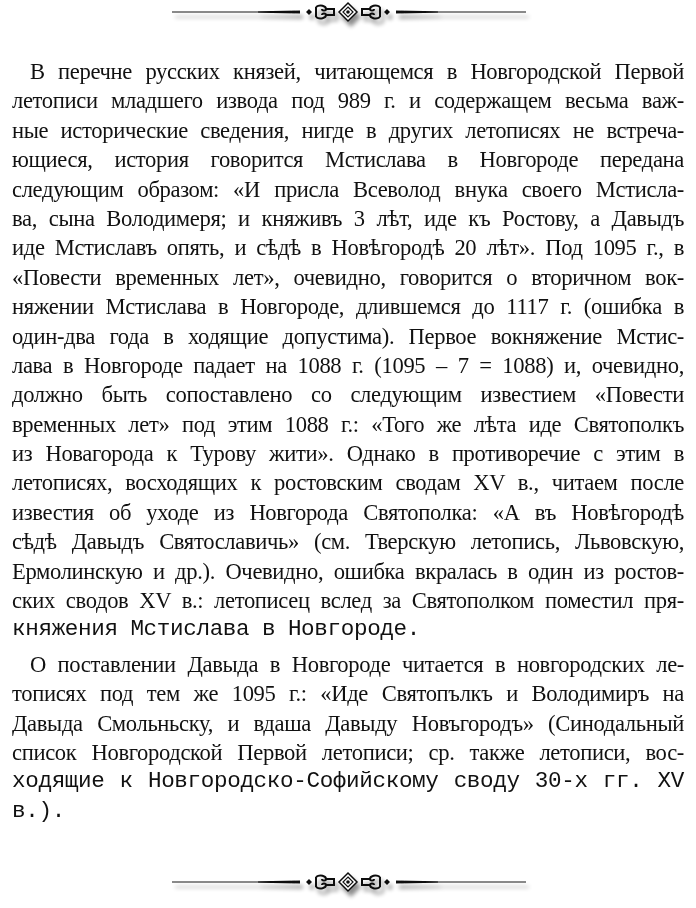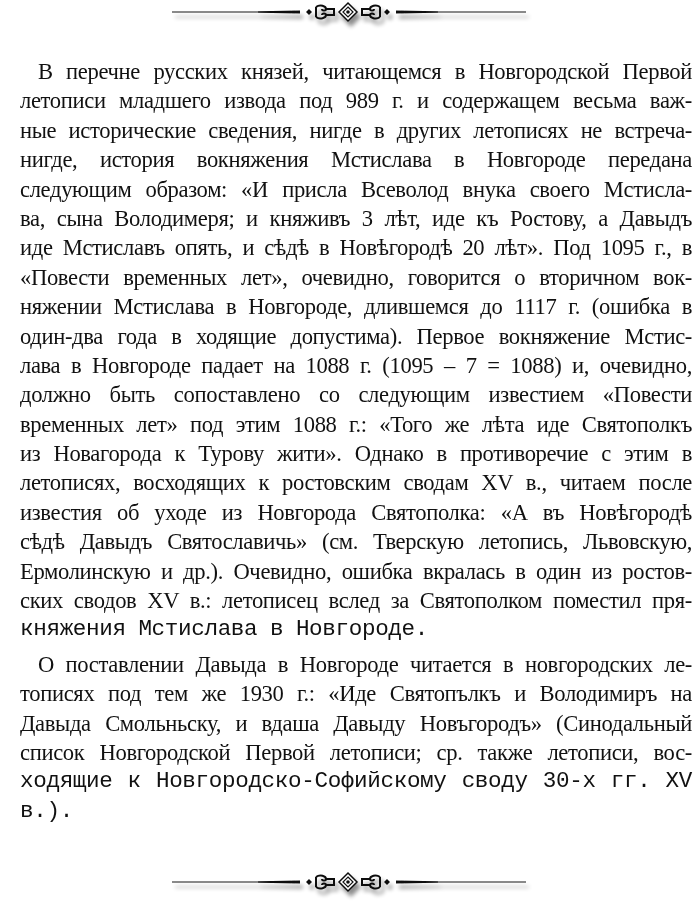--- a/index.html
+++ b/index.html
@@ -20,21 +20,21 @@
       left: 0;
       width: 696px;
       height: 30px;
     }
     .divider svg { display: block; }
     .divider-top { top: 2px; }
     .divider-bottom { top: 872px; }
 
     .text-body {
       position: absolute;
-      left: 20px;
+      left: 12px;
       top: 57px;
       width: 672px;
     }
     .para-line {
       display: block;
       height: 29.4px;
       line-height: 29.4px;
       font-size: 22.6px;
       text-align: justify;
       text-align-last: justify;
@@ -94,41 +94,41 @@
       <circle cx="348" cy="10" r="1.8" fill="#111"></circle>
     </g>
   </svg>
 </div>
 
 <div class="text-body">
   <div class="paragraph">
     <div class="para-line indent"><span>В перечне русских князей, читающемся в Новгородской Первой</span></div>
     <div class="para-line"><span>летописи младшего извода под 989 г. и содержащем весьма важ-</span></div>
     <div class="para-line"><span>ные исторические сведения, нигде в других летописях не встреча-</span></div>
-    <div class="para-line"><span>нигде, история вокняжения Мстислава в Новгороде передана</span></div>
+    <div class="para-line"><span>ющиеся, история говорится Мстислава в Новгороде передана</span></div>
     <div class="para-line"><span>следующим образом: «И присла Всеволод внука своего Мстисла-</span></div>
     <div class="para-line"><span>ва, сына Володимеря; и княживъ 3 лѣт, иде къ Ростову, а Давыдъ</span></div>
     <div class="para-line"><span>иде Мстиславъ опять, и сѣдѣ в Новѣгородѣ 20 лѣт». Под 1095 г., в</span></div>
     <div class="para-line"><span>«Повести временных лет», очевидно, говорится о вторичном вок-</span></div>
     <div class="para-line"><span>няжении Мстислава в Новгороде, длившемся до 1117 г. (ошибка в</span></div>
     <div class="para-line"><span>один-два года в ходящие допустима). Первое вокняжение Мстис-</span></div>
     <div class="para-line"><span>лава в Новгороде падает на 1088 г. (1095 – 7 = 1088) и, очевидно,</span></div>
     <div class="para-line"><span>должно быть сопоставлено со следующим известием «Повести</span></div>
     <div class="para-line"><span>временных лет» под этим 1088 г.: «Того же лѣта иде Святополкъ</span></div>
     <div class="para-line"><span>из Новагорода к Турову жити». Однако в противоречие с этим в</span></div>
     <div class="para-line"><span>летописях, восходящих к ростовским сводам XV в., читаем после</span></div>
     <div class="para-line"><span>известия об уходе из Новгорода Святополка: «А въ Новѣгородѣ</span></div>
     <div class="para-line"><span>сѣдѣ Давыдъ Святославичь» (см. Тверскую летопись, Львовскую,</span></div>
     <div class="para-line"><span>Ермолинскую и др.). Очевидно, ошибка вкралась в один из ростов-</span></div>
     <div class="para-line"><span>ских сводов XV в.: летописец вслед за Святополком поместил пря-</span></div>
     <div class="para-line last"><span>княжения Мстислава в Новгороде.</span></div>
   </div>
   <div class="paragraph">
     <div class="para-line indent"><span>О поставлении Давыда в Новгороде читается в новгородских ле-</span></div>
-    <div class="para-line"><span>тописях под тем же 1930 г.: «Иде Святопълкъ и Володимиръ на</span></div>
+    <div class="para-line"><span>тописях под тем же 1095 г.: «Иде Святопълкъ и Володимиръ на</span></div>
     <div class="para-line"><span>Давыда Смольньску, и вдаша Давыду Новъгородъ» (Синодальный</span></div>
     <div class="para-line"><span>список Новгородской Первой летописи; ср. также летописи, вос-</span></div>
     <div class="para-line last"><span>ходящие к Новгородско-Софийскому своду 30-х гг. XV в.).</span></div>
   </div>
 </div>
 
 <div class="divider divider-bottom">
   <svg width="696" height="30" viewBox="0 0 696 30">
     <defs>
       <filter id="sh2" x="-10%" y="-50%" width="120%" height="250%">

